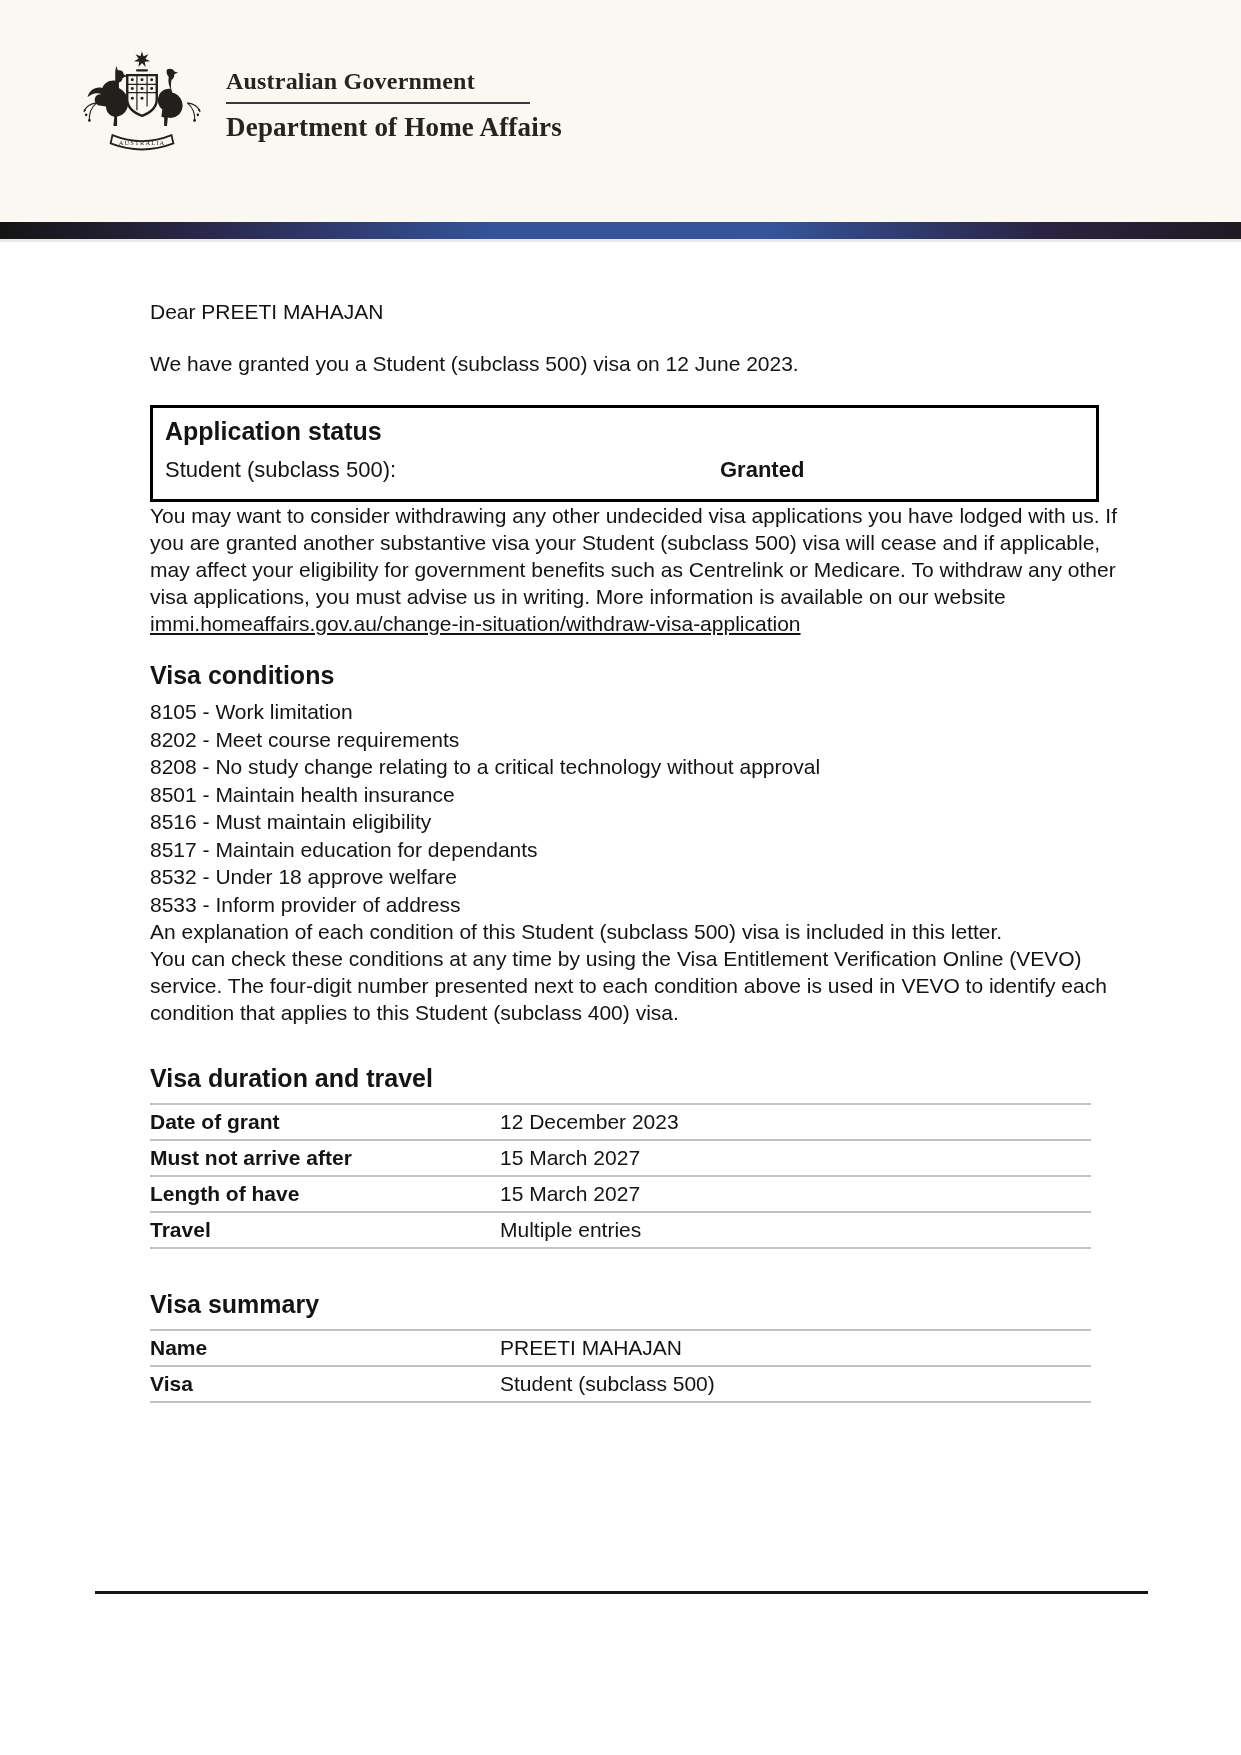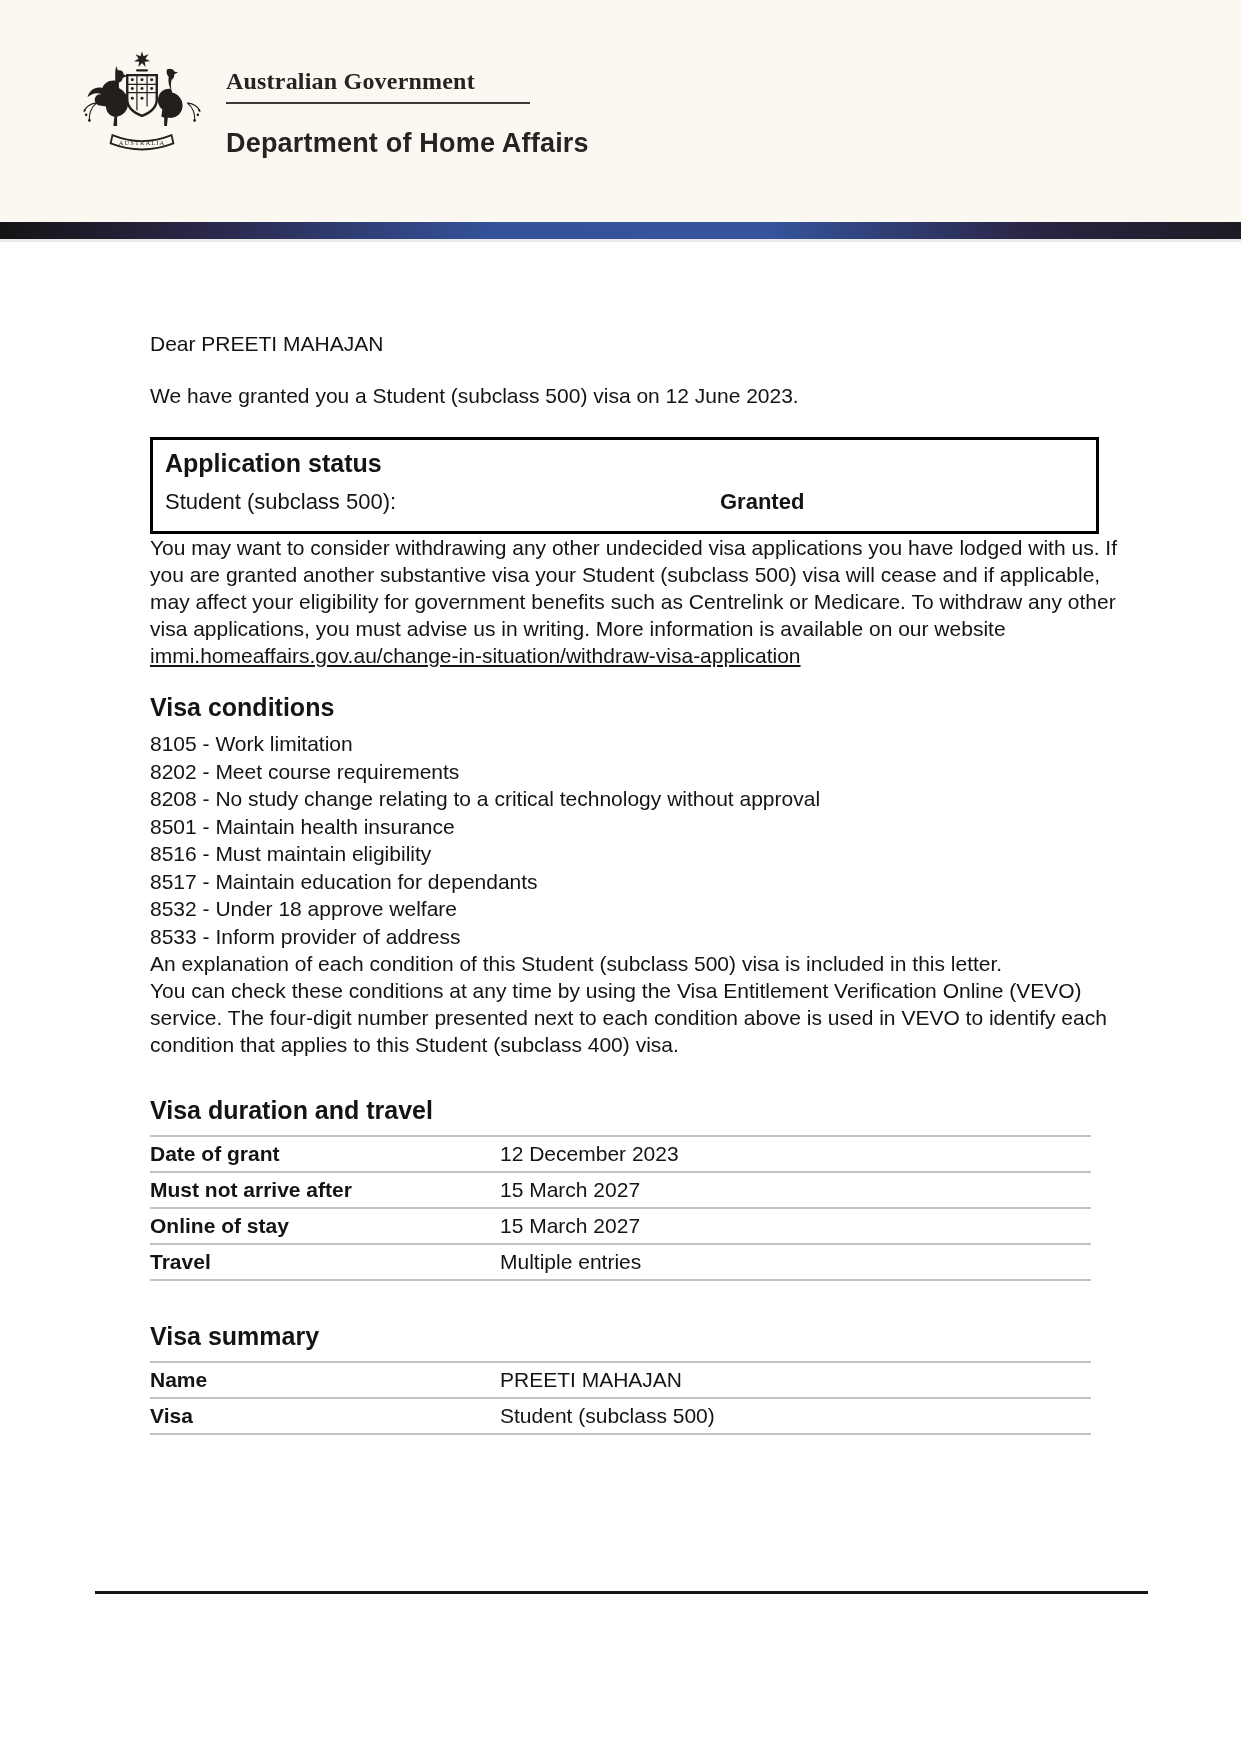--- a/index.html
+++ b/index.html
@@ -15,34 +15,34 @@
   .header { height:222px; background:#fbf8f1; }
   .logo { display:flex; align-items:flex-start; padding:44px 0 0 82px; }
   .coa svg { width:120px; height:114px; display:block; }
   .logo-text { margin-left:24px; margin-top:24px; }
   .org {
     font-family:"Liberation Serif", serif; font-weight:bold;
     font-size:24px; color:#262422; padding-bottom:7px; letter-spacing:0.2px;
   }
   .logo-divider { width:304px; height:2px; background:#3c3a38; }
   .dept {
-    font-family:Liberation Sans, sans-serif; font-weight:bold;
-    font-size:27px; color:#262422; padding-top:24px; letter-spacing:0.2px;
+    font-family:Liberation Serif, serif; font-weight:bold;
+    font-size:27px; color:#262422; padding-top:8px; letter-spacing:0.2px;
   }
 
   
   .gradient-bar {
     height:17px;
     background:linear-gradient(90deg,
       #141414 0%, #2a2648 16%, #34539b 40%, #35549c 62%, #2a2342 84%, #1e1b24 100%);
     border-bottom:3px solid #eceae6;
   }
 
   
-  .content { padding:0 112px 0 150px; font-size:21px; line-height:27px;margin-top:32px; }
+  .content { padding:0 112px 0 150px; font-size:21px; line-height:27px; }
   .content p { margin:0; }
   .salutation { padding-top:56px; }
   .intro { padding-top:25px; }
 
   .status-box {
     margin-top:28px; border:3px solid #000; width:919px;
     padding:7px 12px 15px;
   }
   .status-title { margin:0; font-size:25px; line-height:32px; font-weight:bold; }
   .status-row {
@@ -170,21 +170,21 @@
       <tbody>
           <tr>
           <th>Date of grant</th>
           <td>12 December 2023</td>
         </tr>
           <tr>
           <th>Must not arrive after</th>
           <td>15 March 2027</td>
         </tr>
           <tr>
-          <th>Online of stay</th>
+          <th>Length of have</th>
           <td>15 March 2027</td>
         </tr>
           <tr>
           <th>Travel</th>
           <td>Multiple entries</td>
         </tr>
         </tbody>
     </table>
 
     <h2 class="summary-title">Visa summary</h2>

